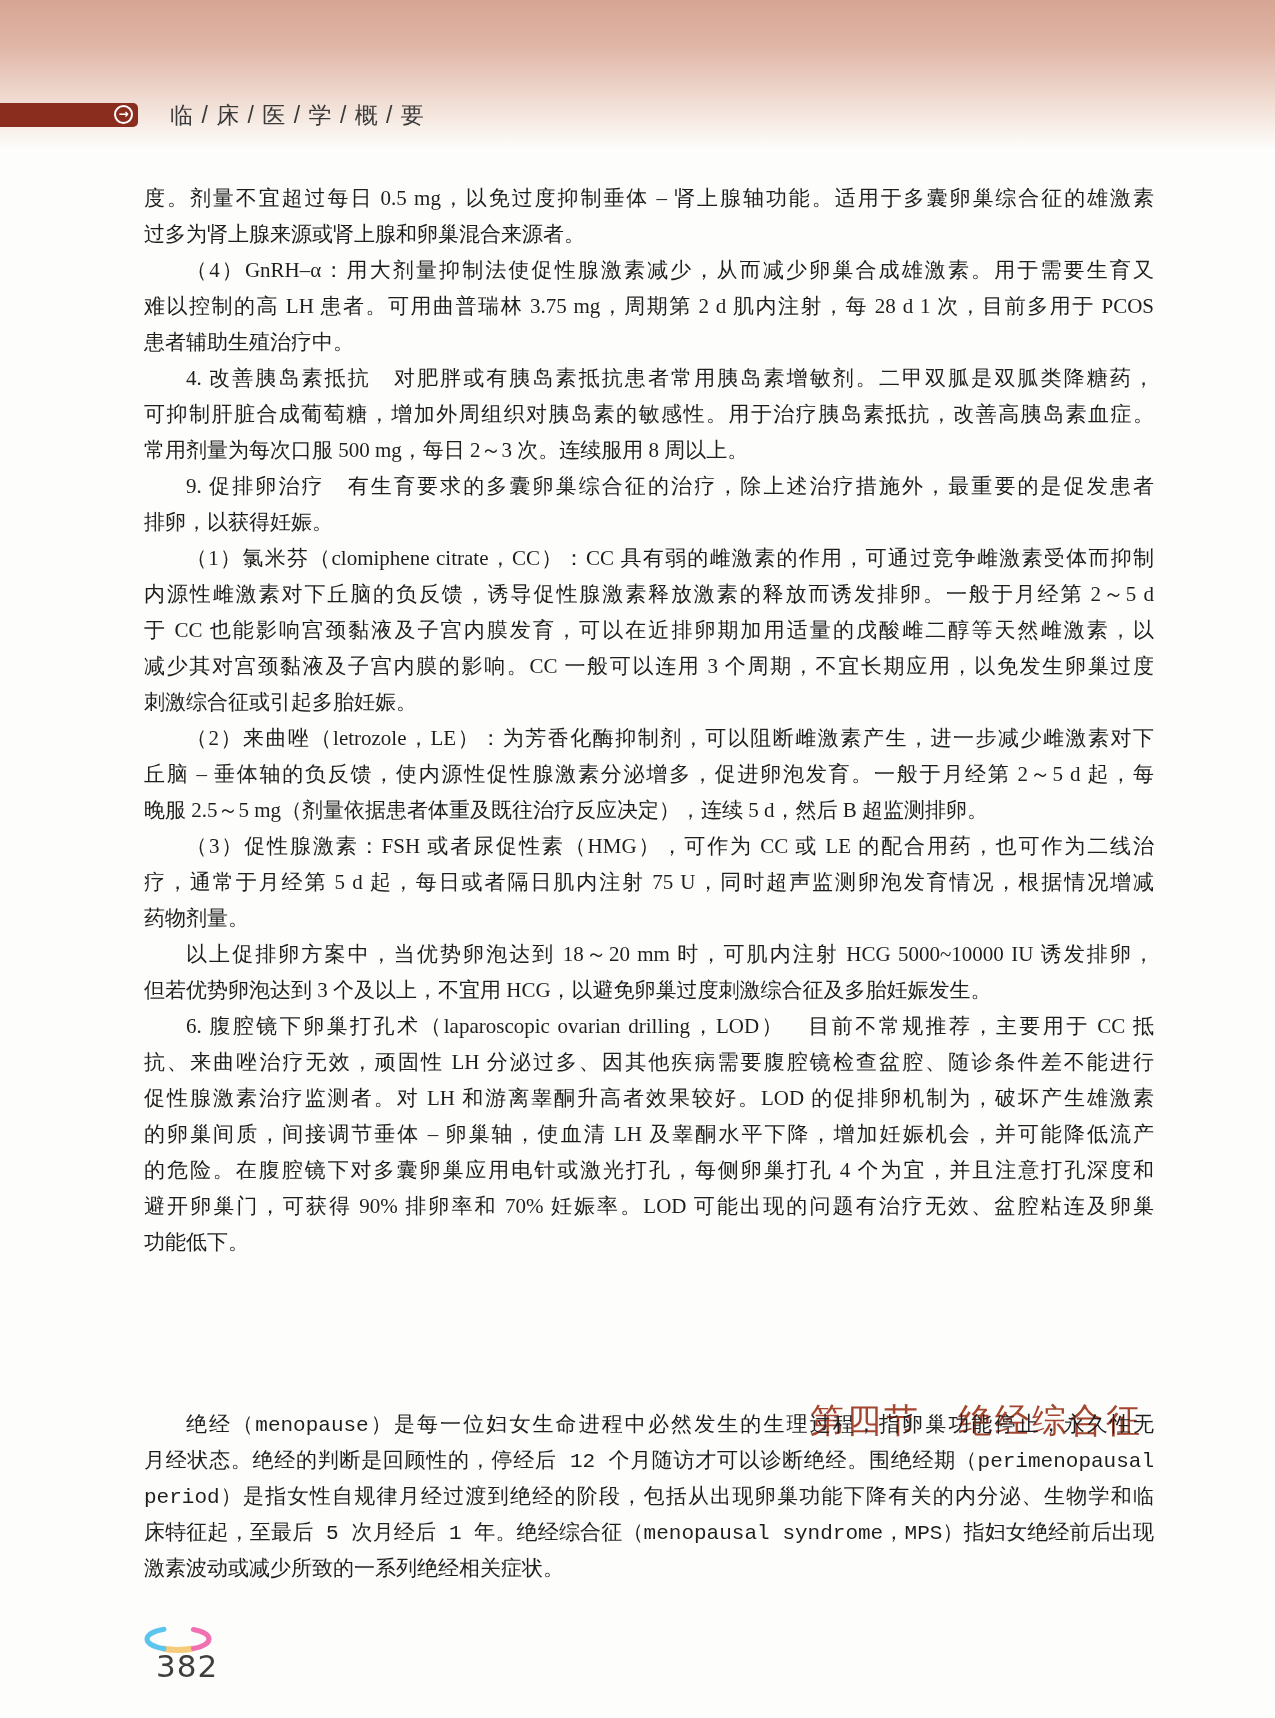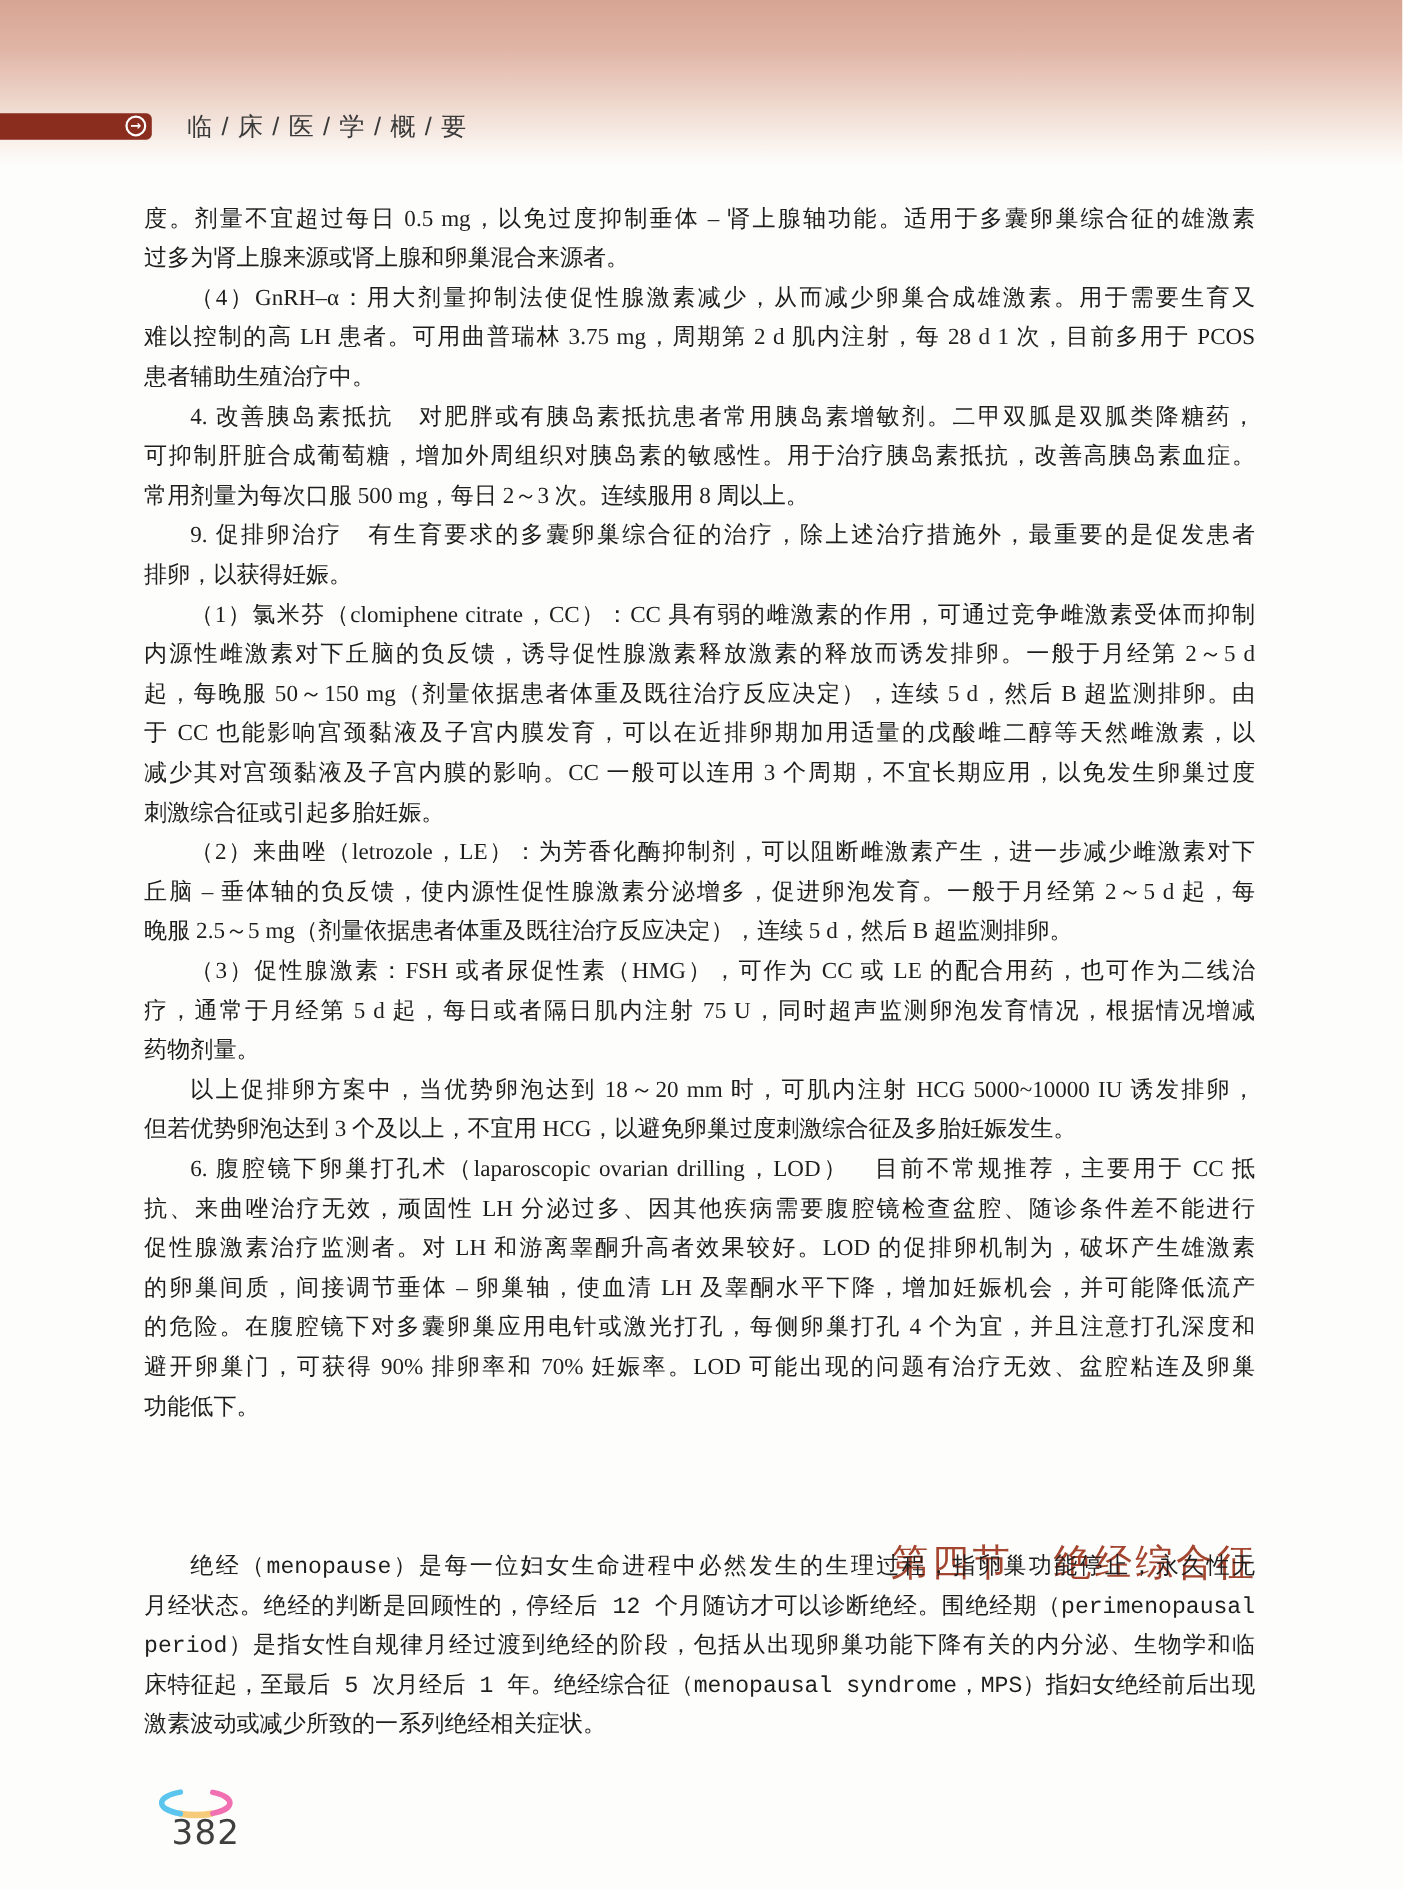--- a/index.html
+++ b/index.html
@@ -27,21 +27,21 @@
     color:#ffffff;font-family:"DejaVu Sans",sans-serif;
     font-size:12px;font-weight:bold;line-height:14px;text-align:center;
   }
   .book-title{
     position:absolute;top:102px;left:150px;height:26px;line-height:26px;
     font-family:"Liberation Sans","DejaVu Sans",sans-serif;
     font-size:23px;color:#3a3a3a;letter-spacing:1px;margin-left:20px;
   }
   
   .text-block{
-    position:absolute;left:131px;width:1010px;
+    position:absolute;left:144px;width:1010px;
   }
   #main-text{top:180px;}
   #section-text{top:1408px;font-family:Liberation Mono, monospace;}
   .line{
     height:36px;line-height:36px;font-size:21px;
     text-align:justify;text-align-last:justify;
     overflow:hidden;
   }
   .line.last{text-align-last:left;}
   .line.indent{text-indent:2em;}
@@ -81,21 +81,20 @@
     <div class="line indent">（4）GnRH–α：用大剂量抑制法使促性腺激素减少，从而减少卵巢合成雄激素。用于需要生育又</div>
     <div class="line">难以控制的高 LH 患者。可用曲普瑞林 3.75 mg，周期第 2 d 肌内注射，每 28 d 1 次，目前多用于 PCOS</div>
     <div class="line last">患者辅助生殖治疗中。</div>
     <div class="line indent">4. 改善胰岛素抵抗　对肥胖或有胰岛素抵抗患者常用胰岛素增敏剂。二甲双胍是双胍类降糖药，</div>
     <div class="line">可抑制肝脏合成葡萄糖，增加外周组织对胰岛素的敏感性。用于治疗胰岛素抵抗，改善高胰岛素血症。</div>
     <div class="line last">常用剂量为每次口服 500 mg，每日 2～3 次。连续服用 8 周以上。</div>
     <div class="line indent">9. 促排卵治疗　有生育要求的多囊卵巢综合征的治疗，除上述治疗措施外，最重要的是促发患者</div>
     <div class="line last">排卵，以获得妊娠。</div>
     <div class="line indent">（1）氯米芬（clomiphene citrate，CC）：CC 具有弱的雌激素的作用，可通过竞争雌激素受体而抑制</div>
     <div class="line">内源性雌激素对下丘脑的负反馈，诱导促性腺激素释放激素的释放而诱发排卵。一般于月经第 2～5 d</div>
-    <div class="line">起，每晚服 50～150 mg（剂量依据患者体重及既往治疗反应决定），连续 5 d，然后 B 超监测排卵。由</div>
     <div class="line">于 CC 也能影响宫颈黏液及子宫内膜发育，可以在近排卵期加用适量的戊酸雌二醇等天然雌激素，以</div>
     <div class="line">减少其对宫颈黏液及子宫内膜的影响。CC 一般可以连用 3 个周期，不宜长期应用，以免发生卵巢过度</div>
     <div class="line last">刺激综合征或引起多胎妊娠。</div>
     <div class="line indent">（2）来曲唑（letrozole，LE）：为芳香化酶抑制剂，可以阻断雌激素产生，进一步减少雌激素对下</div>
     <div class="line">丘脑 – 垂体轴的负反馈，使内源性促性腺激素分泌增多，促进卵泡发育。一般于月经第 2～5 d 起，每</div>
     <div class="line last">晚服 2.5～5 mg（剂量依据患者体重及既往治疗反应决定），连续 5 d，然后 B 超监测排卵。</div>
     <div class="line indent">（3）促性腺激素：FSH 或者尿促性素（HMG），可作为 CC 或 LE 的配合用药，也可作为二线治</div>
     <div class="line">疗，通常于月经第 5 d 起，每日或者隔日肌内注射 75 U，同时超声监测卵泡发育情况，根据情况增减</div>
     <div class="line last">药物剂量。</div>
     <div class="line indent">以上促排卵方案中，当优势卵泡达到 18～20 mm 时，可肌内注射 HCG 5000~10000 IU 诱发排卵，</div>

